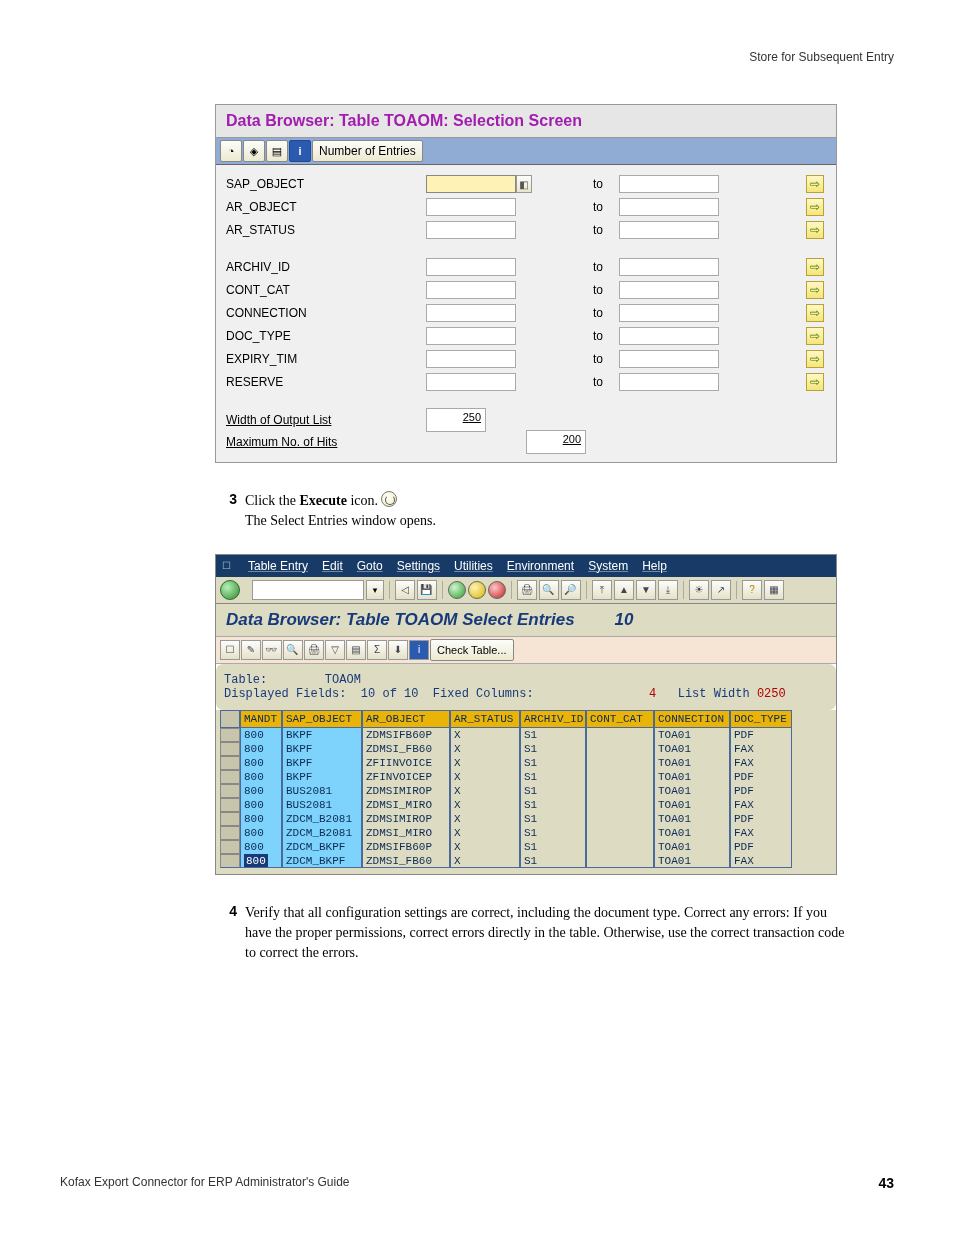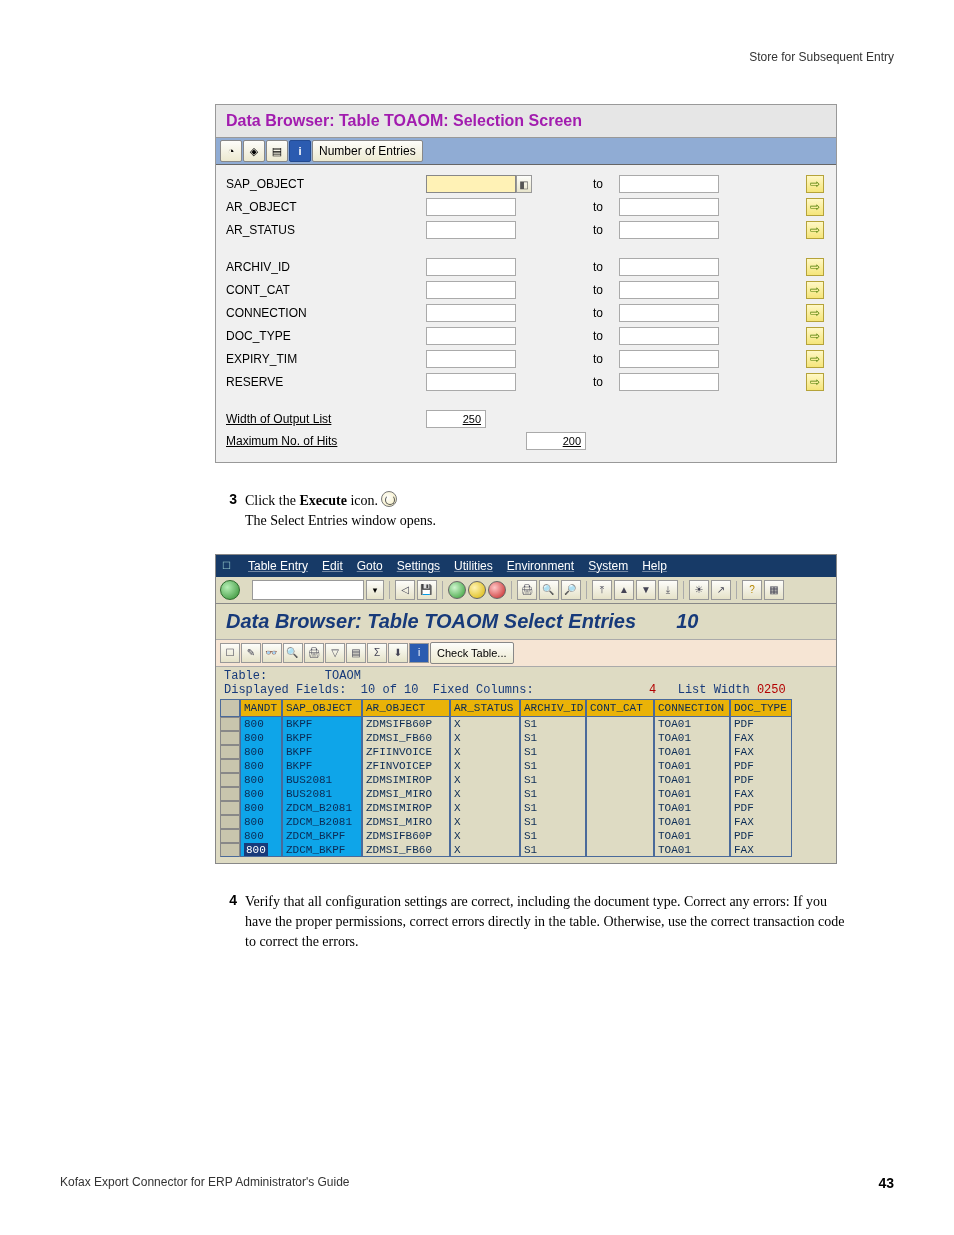--- a/index.html
+++ b/index.html
@@ -106,21 +106,21 @@
   }
   .gap { height: 14px; }
   .sel-row2 {
     display: grid;
     grid-template-columns: 200px 60px 10px 100px;
     align-items: center;
     height: 22px;
     text-decoration: underline;
   }
   .sel-input-sm {
-    height: 18px; background:#fff; border:1px solid #aaa;
+    height: 24px; background:#fff; border:1px solid #aaa;
     font-size:11px; text-align:right; padding:0 4px; box-sizing:border-box;
     line-height:16px;
   }
   .step {
     margin-top: 28px;
     margin-left: 155px;
     width: 640px;
     display: grid;
     grid-template-columns: 22px 1fr;
     gap: 8px;
@@ -182,31 +182,31 @@
   .c-g{background:radial-gradient(circle at 35% 35%,#cff5cf,#2d9a2d);}
   .c-y{background:radial-gradient(circle at 35% 35%,#fff3b3,#d8b400);}
   .c-r{background:radial-gradient(circle at 35% 35%,#ffc6c6,#c42121);}
   .tbtn2 {
     width:18px;height:18px; border:1px solid #999;
     background:linear-gradient(#fdfdfa,#e5e2c8);
     display:inline-flex;align-items:center;justify-content:center;
     font-size:10px; color:#445;
   }
   .f2-title {
-    background:#dedbc3; color:#173a7a; font-weight:bold; font-size:20px;
+    background:#dedbc3; color:#173a7a; font-weight:bold; font-size:17px;
     padding:6px 10px; font-style:italic;
     display:flex; gap:40px;
   }
   .f2-tb2 {
     background:#F6E5D4; border-top:1px solid #aaa; border-bottom:1px solid #aaa;
     padding:2px 4px; display:flex; align-items:center; gap:1px;
   }
   .f2-info {
-    background:#dedbc3; padding:2px 8px;
-    font-family: 'Courier New', monospace; font-size:12px; color:#173a7a;
+    background:#dedbc3; padding:9px 8px;
+    font-family: 'Courier New', monospace; font-size:12px; color:#173a7a;border-radius:7px;
   }
   .f2-info .red { color:#b30000;}
   .f2-table { background:#dedbc3; padding:0 4px 6px 4px;}
   .f2-thead, .f2-trow {
     display:grid;
     grid-template-columns: 20px 42px 80px 88px 70px 66px 68px 76px 62px;
   }
   .f2-thead > div {
     background:#eab308; border:1px solid #4a6a9a; padding:2px 3px;
     font-family:'Courier New',monospace; font-size:11px; color:#0b2b55;
@@ -215,21 +215,21 @@
   .f2-thead > div:first-child { background:#c8c5ad;}
   .f2-trow > div {
     border-left:1px solid #4a6a9a; border-right:1px solid #4a6a9a;
     padding:0 3px; height:14px; line-height:14px;
     font-family:'Courier New',monospace; font-size:11px; color:#0b2b55;
     box-sizing:border-box; white-space:nowrap; overflow:hidden;
     background:#dedbc3;
   }
   .f2-trow > div:first-child { background:#c8c5ad; border:1px solid #888;}
   .f2-trow > div:nth-child(2),
-  .f2-trow > div:nth-child(3){ background:#0ea5e9;}
+  .f2-trow > div:nth-child(3){ background:#7dd3fc;}
   .f2-trow.last .mandt-sel {
     background:#173a7a; color:#fff; display:inline-block; padding:0 2px;
   }
   .f2-trow:last-child > div,
   .f2-trow.last > div { border-bottom:1px solid #4a6a9a;}
   .footer {
     position:absolute; bottom:44px; left:60px; right:60px;
     display:flex; justify-content:space-between;
     font-family: Arial, sans-serif; font-size:12px; color:#333;
   }

